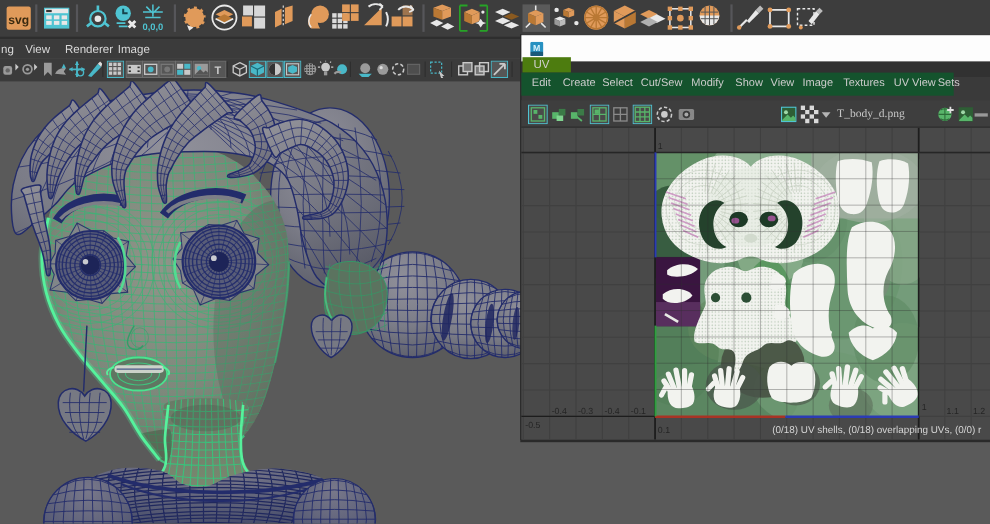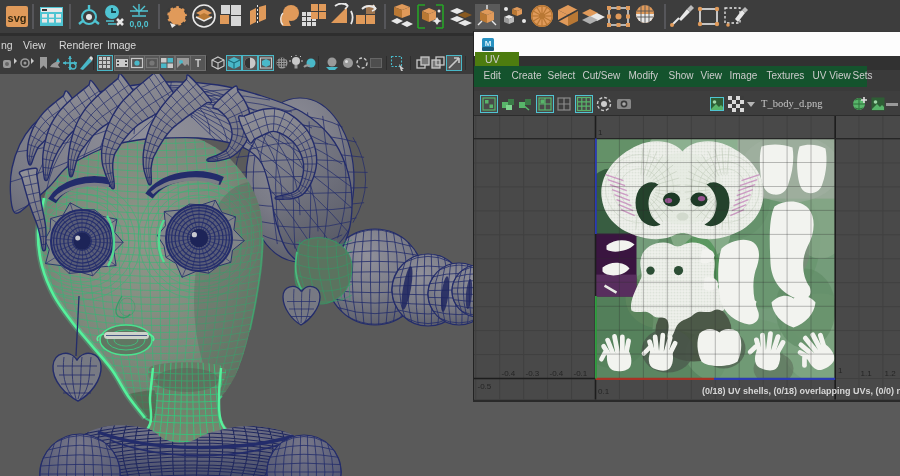--- a/index.html
+++ b/index.html
@@ -5,21 +5,21 @@
 #shelf{position:absolute;left:0;top:0;width:900px;height:33px;background:#3d3d3d}
 #shelfline{position:absolute;left:0;top:33px;width:473px;height:3px;background:#2e2e2e}
 #menurow{position:absolute;left:0;top:36px;width:473px;height:17px;background:#3b3b3b;color:#d8d8d8;font-size:10.5px}
 #toolrow{position:absolute;left:0;top:53px;width:473px;height:21px;background:#3b3b3b}
 #uvwin{position:absolute;left:473px;top:31px;width:427px;height:369px;background:#3a3a3a;border-left:1px solid #232323}
 #uvtitle{position:absolute;left:474px;top:31.5px;width:426px;height:24.5px;background:#fdfdfd}
 #uvtab{position:absolute;left:474px;top:56px;width:426px;height:14px;background:#313131}
 #uvtabact{position:absolute;left:475px;top:52px;width:44px;height:14px;background:#4d7c0f;color:#cfcfcf;font-size:10.5px;padding-left:10px;line-height:14px}
 #uvmenu{position:absolute;left:473.5px;top:66px;width:393px;height:21px;background:#14532d;color:#cccccc;font-size:10px}
 #uvtool{position:absolute;left:473.5px;top:91px;width:426.5px;height:25px;background:#3e3e3e;border-bottom:1px solid #2c2c2c}
-#uvstatus{position:absolute;left:702px;top:386px;font-size:9px;font-weight:bold;color:#d6d6d6;white-space:nowrap}
+#uvstatus{position:absolute;left:702px;top:386px;font-size:9px;font-weight:normal;color:#d6d6d6;white-space:nowrap}
 .m2{position:absolute;top:3px}
 .uvm{position:absolute;top:4px}
 .rl{position:absolute;font-size:8px;color:#252525;font-family:"Liberation Sans",sans-serif}
 </style></head><body>
 <svg width="900" height="476" viewBox="0 0 900 476" style="position:absolute;left:0;top:0">
     <defs>
       <radialGradient id="hairGrad" cx="42%" cy="28%" r="78%">
         <stop offset="0%" stop-color="#90909a"></stop>
         <stop offset="55%" stop-color="#7b7c87"></stop>
         <stop offset="100%" stop-color="#5a5c68"></stop>

